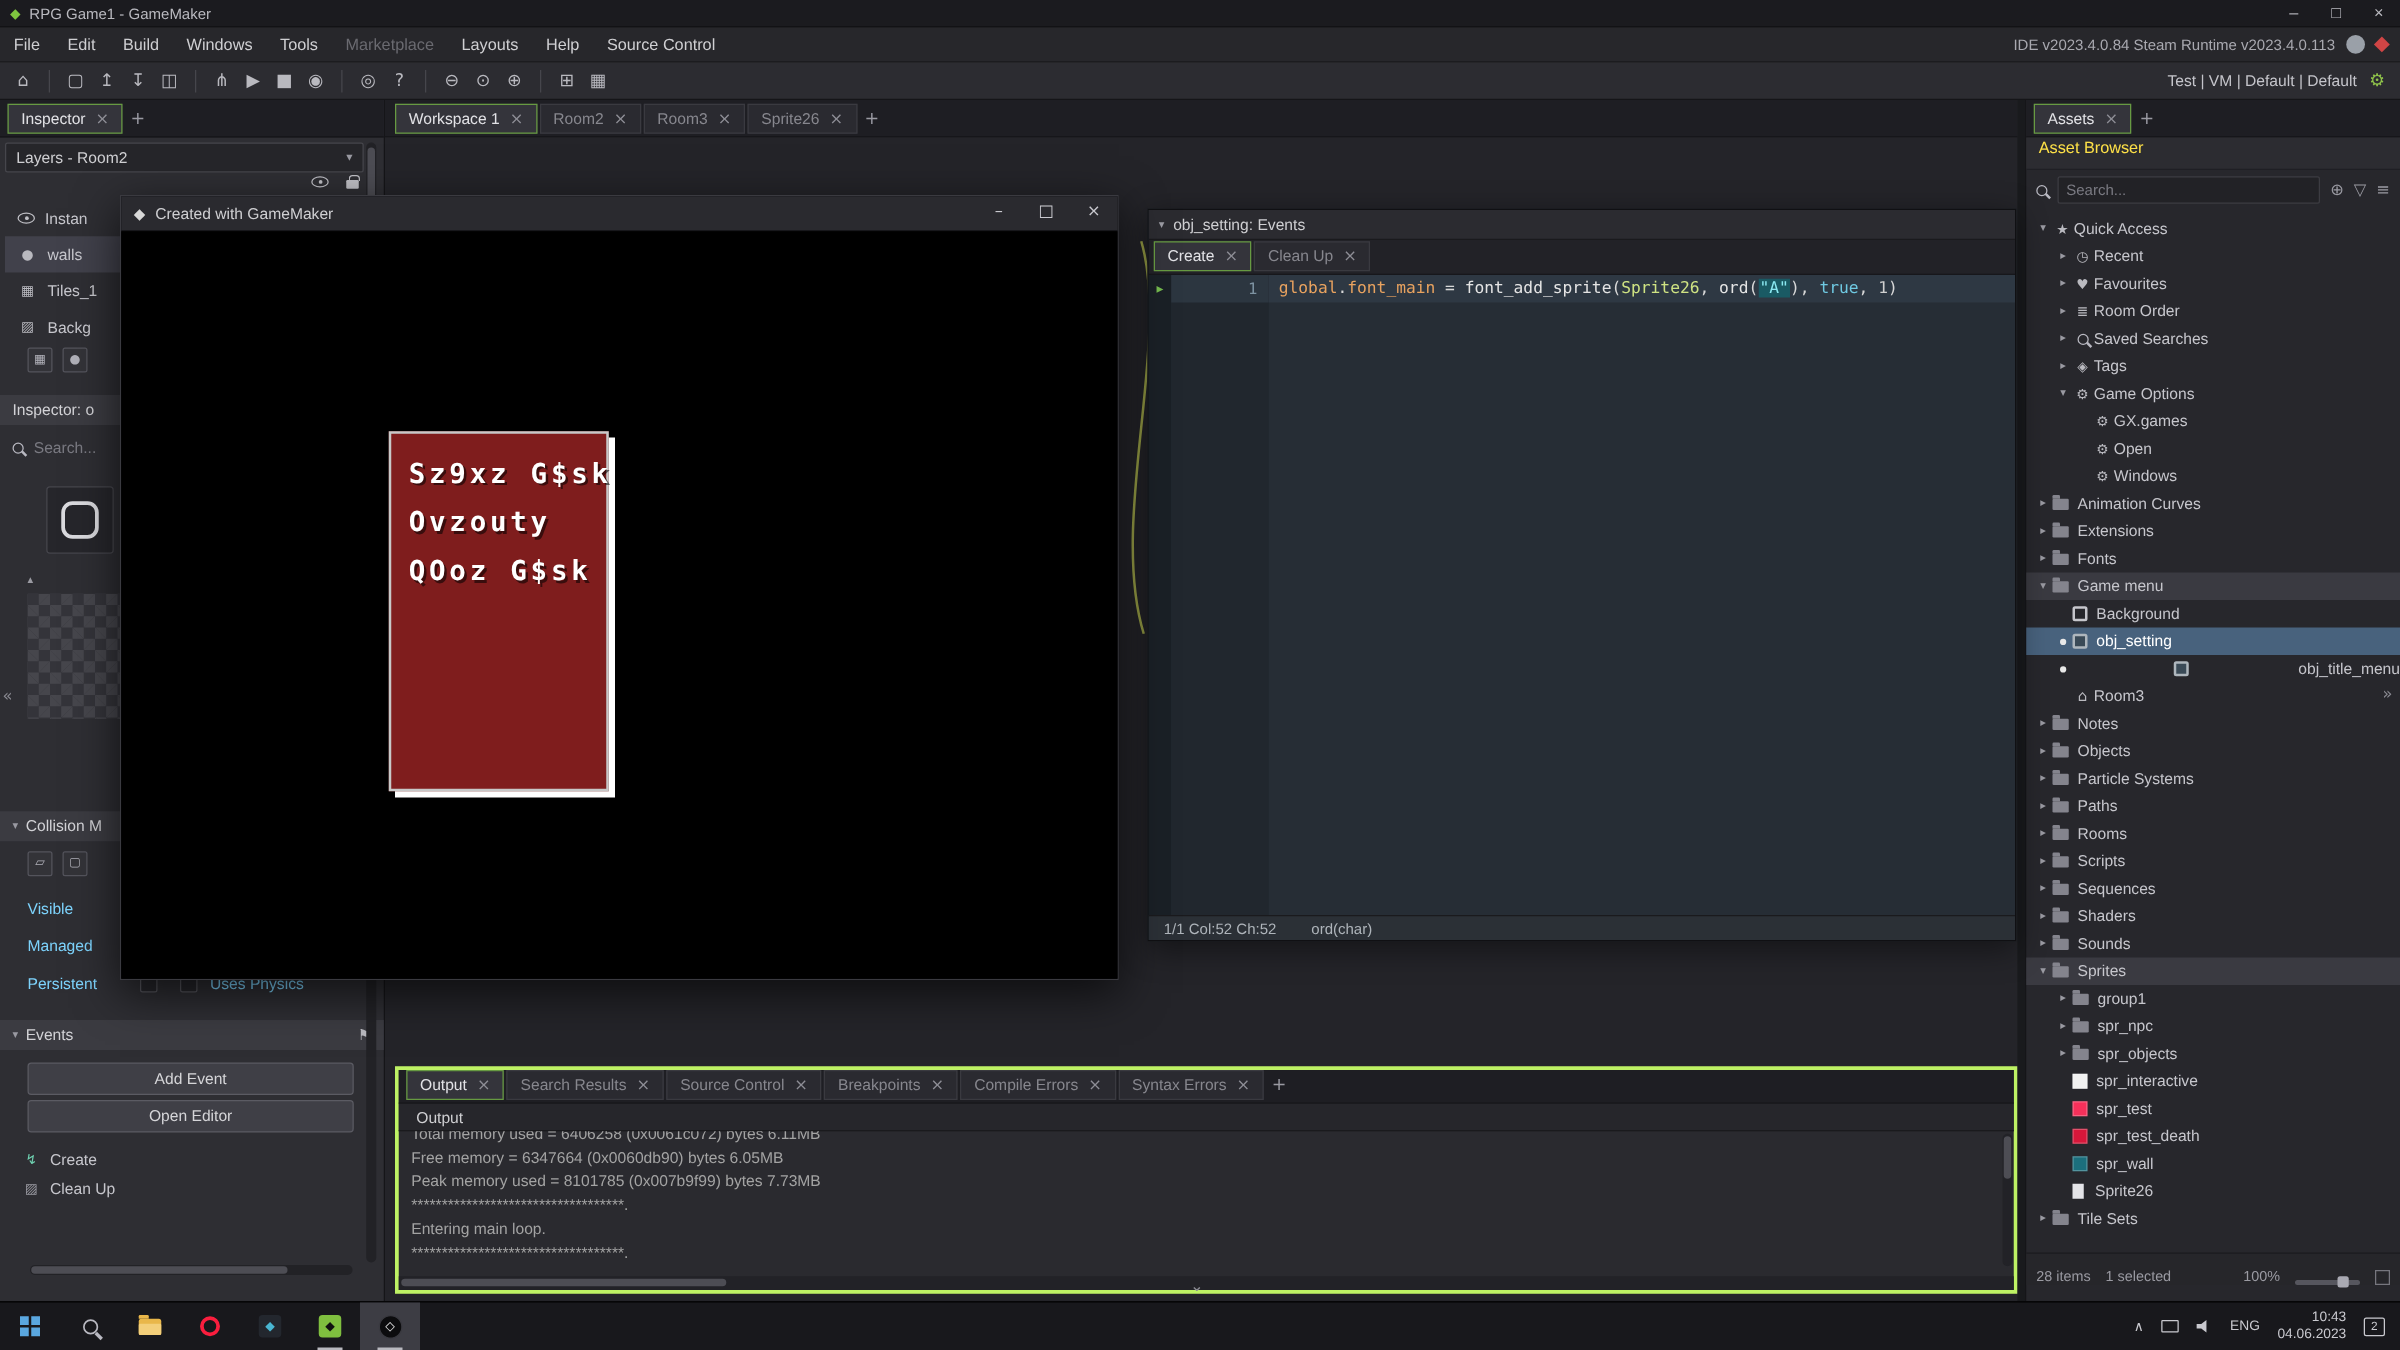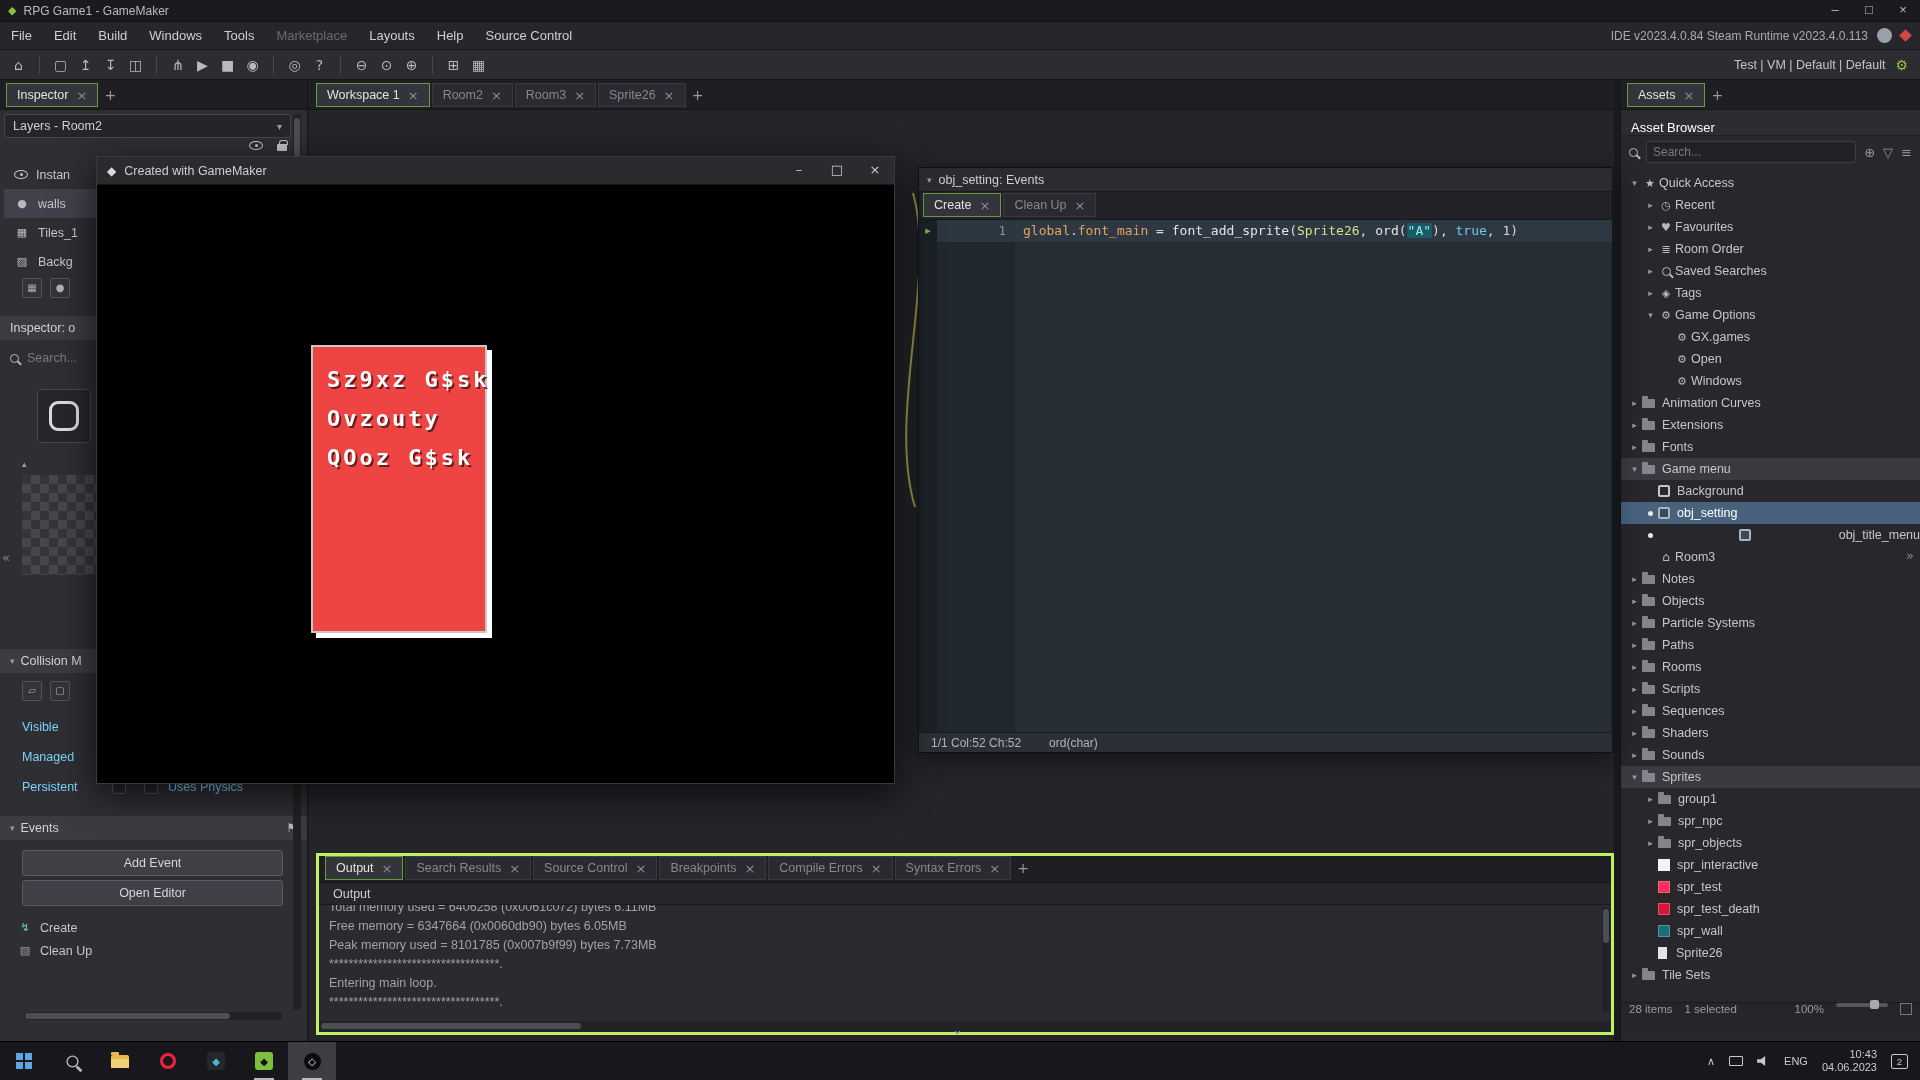--- a/index.html
+++ b/index.html
@@ -129,38 +129,38 @@
 .cp-status{height:20px;background:#2b3036;border-top:1px solid #1a1a1d;display:flex;align-items:center;gap:28px;padding-left:12px;font-size:12px;color:#aeb4ba}
 
 
 #runner{position:absolute;left:96px;top:156px;width:799px;height:628px;background:#000;border:1px solid #3a3a40;box-shadow:0 10px 34px rgba(0,0,0,.65);z-index:6}
 .run-titlebar{height:28px;background:#2a2a2f;display:flex;align-items:center;border-bottom:1px solid #17171b}
 .run-logo{margin:0 8px 0 10px;font-size:12px;color:#d8d8d8;font-family:"DejaVu Sans",sans-serif}
 .run-title{font-size:12.5px;color:#cfcfd2}
 .run-controls{margin-left:auto;display:flex}
 .rc{width:38px;height:28px;text-align:center;line-height:26px;font-size:13px;color:#c9c9cf;font-family:"DejaVu Sans",sans-serif}
 .run-content{position:relative;height:598px;background:#000}
-.game-menu-box{position:absolute;left:214px;top:160px;width:176px;height:288px;background:#ef4444;border:2px solid #c8c8c8;box-shadow:5px 5px 0 0 #ffffff;padding:20px 0 0 14px}
+.game-menu-box{position:absolute;left:214px;top:160px;width:176px;height:288px;background:#7f1d1d;border:2px solid #c8c8c8;box-shadow:5px 5px 0 0 #ffffff;padding:20px 0 0 14px}
 .pix-line{font-family:"DejaVu Sans Mono",monospace;font-weight:bold;font-size:22px;letter-spacing:3px;color:#fff;text-shadow:2px 2px 0 rgba(0,0,0,.55);margin-bottom:14px;white-space:pre}
 
 
 #right-dock{position:absolute;left:1620px;top:80px;width:300px;height:961px;background:#27272c;border-left:1px solid #151518;z-index:2}
-.ab-header{position:absolute;left:0;top:30px;right:0;height:26px;background:#2c2c31;border-bottom:1px solid #1f1f24;display:flex;align-items:flex-end;padding-left:10px;font-size:13px;color:#ffffff}
+.ab-header{position:absolute;left:0;top:30px;right:0;height:26px;background:#2c2c31;border-bottom:1px solid #1f1f24;display:flex;align-items:flex-start;padding-left:10px;font-size:13px;color:#fde047}
 .ab-search{position:absolute;left:0;top:56px;right:0;height:32px;display:flex;align-items:center;gap:8px;padding:0 8px}
 .ab-input{flex:1;height:22px;background:#222226;border:1px solid #3c3c42;border-radius:2px;padding:0 6px;font-size:12px;color:#cfcfd2;outline:none;font-family:"Liberation Sans",sans-serif}
 .ab-input::placeholder{color:#7a7a82}
 .ab-ic{font-size:13px;color:#9a9aa2}
 #asset-tree{position:absolute;left:0;top:92px;right:0}
 .tree-row{height:22px;display:flex;align-items:center;font-size:12.5px;color:#c6c6cc;white-space:nowrap}
 .tree-row.sel{background:#48627d;color:#fff}
 .tree-row.soft{background:#3a3a41}
 .arrow-slot{display:inline-flex;width:15px;justify-content:center;align-items:center;font-size:9px;color:#9a9aa2}
 .tree-label{margin-left:1px}
 .glyph-ic.room{font-size:12px}
-.ab-status{position:absolute;left:0;top:922px;right:0;height:26px;background:#26262a;border-top:1px solid #1b1b1f;display:flex;align-items:flex-start;gap:12px;padding:0 8px;font-size:11.5px;color:#9a9aa2}
+.ab-status{position:absolute;left:0;top:922px;right:0;height:26px;background:#26262a;border-top:1px solid #1b1b1f;display:flex;align-items:flex-end;gap:12px;padding:0 8px;font-size:11.5px;color:#9a9aa2}
 .grow{flex:1}
 .slider{position:relative;width:52px;height:4px;background:#56565e;border-radius:2px}
 .sthumb{position:absolute;left:34px;top:-3px;width:9px;height:9px;background:#a9a9b2;border-radius:2px}
 .grid-toggle{width:12px;height:12px;border:1px solid #76767e}
 
 
 .edge-chev{position:absolute;z-index:11;color:#8a8a92;font-size:13px;font-family:"DejaVu Sans",sans-serif}
 
 
 #taskbar{position:absolute;left:0;top:1041px;width:1920px;height:39px;background:#18181c;border-top:1px solid #000;display:flex;align-items:center;z-index:10}

